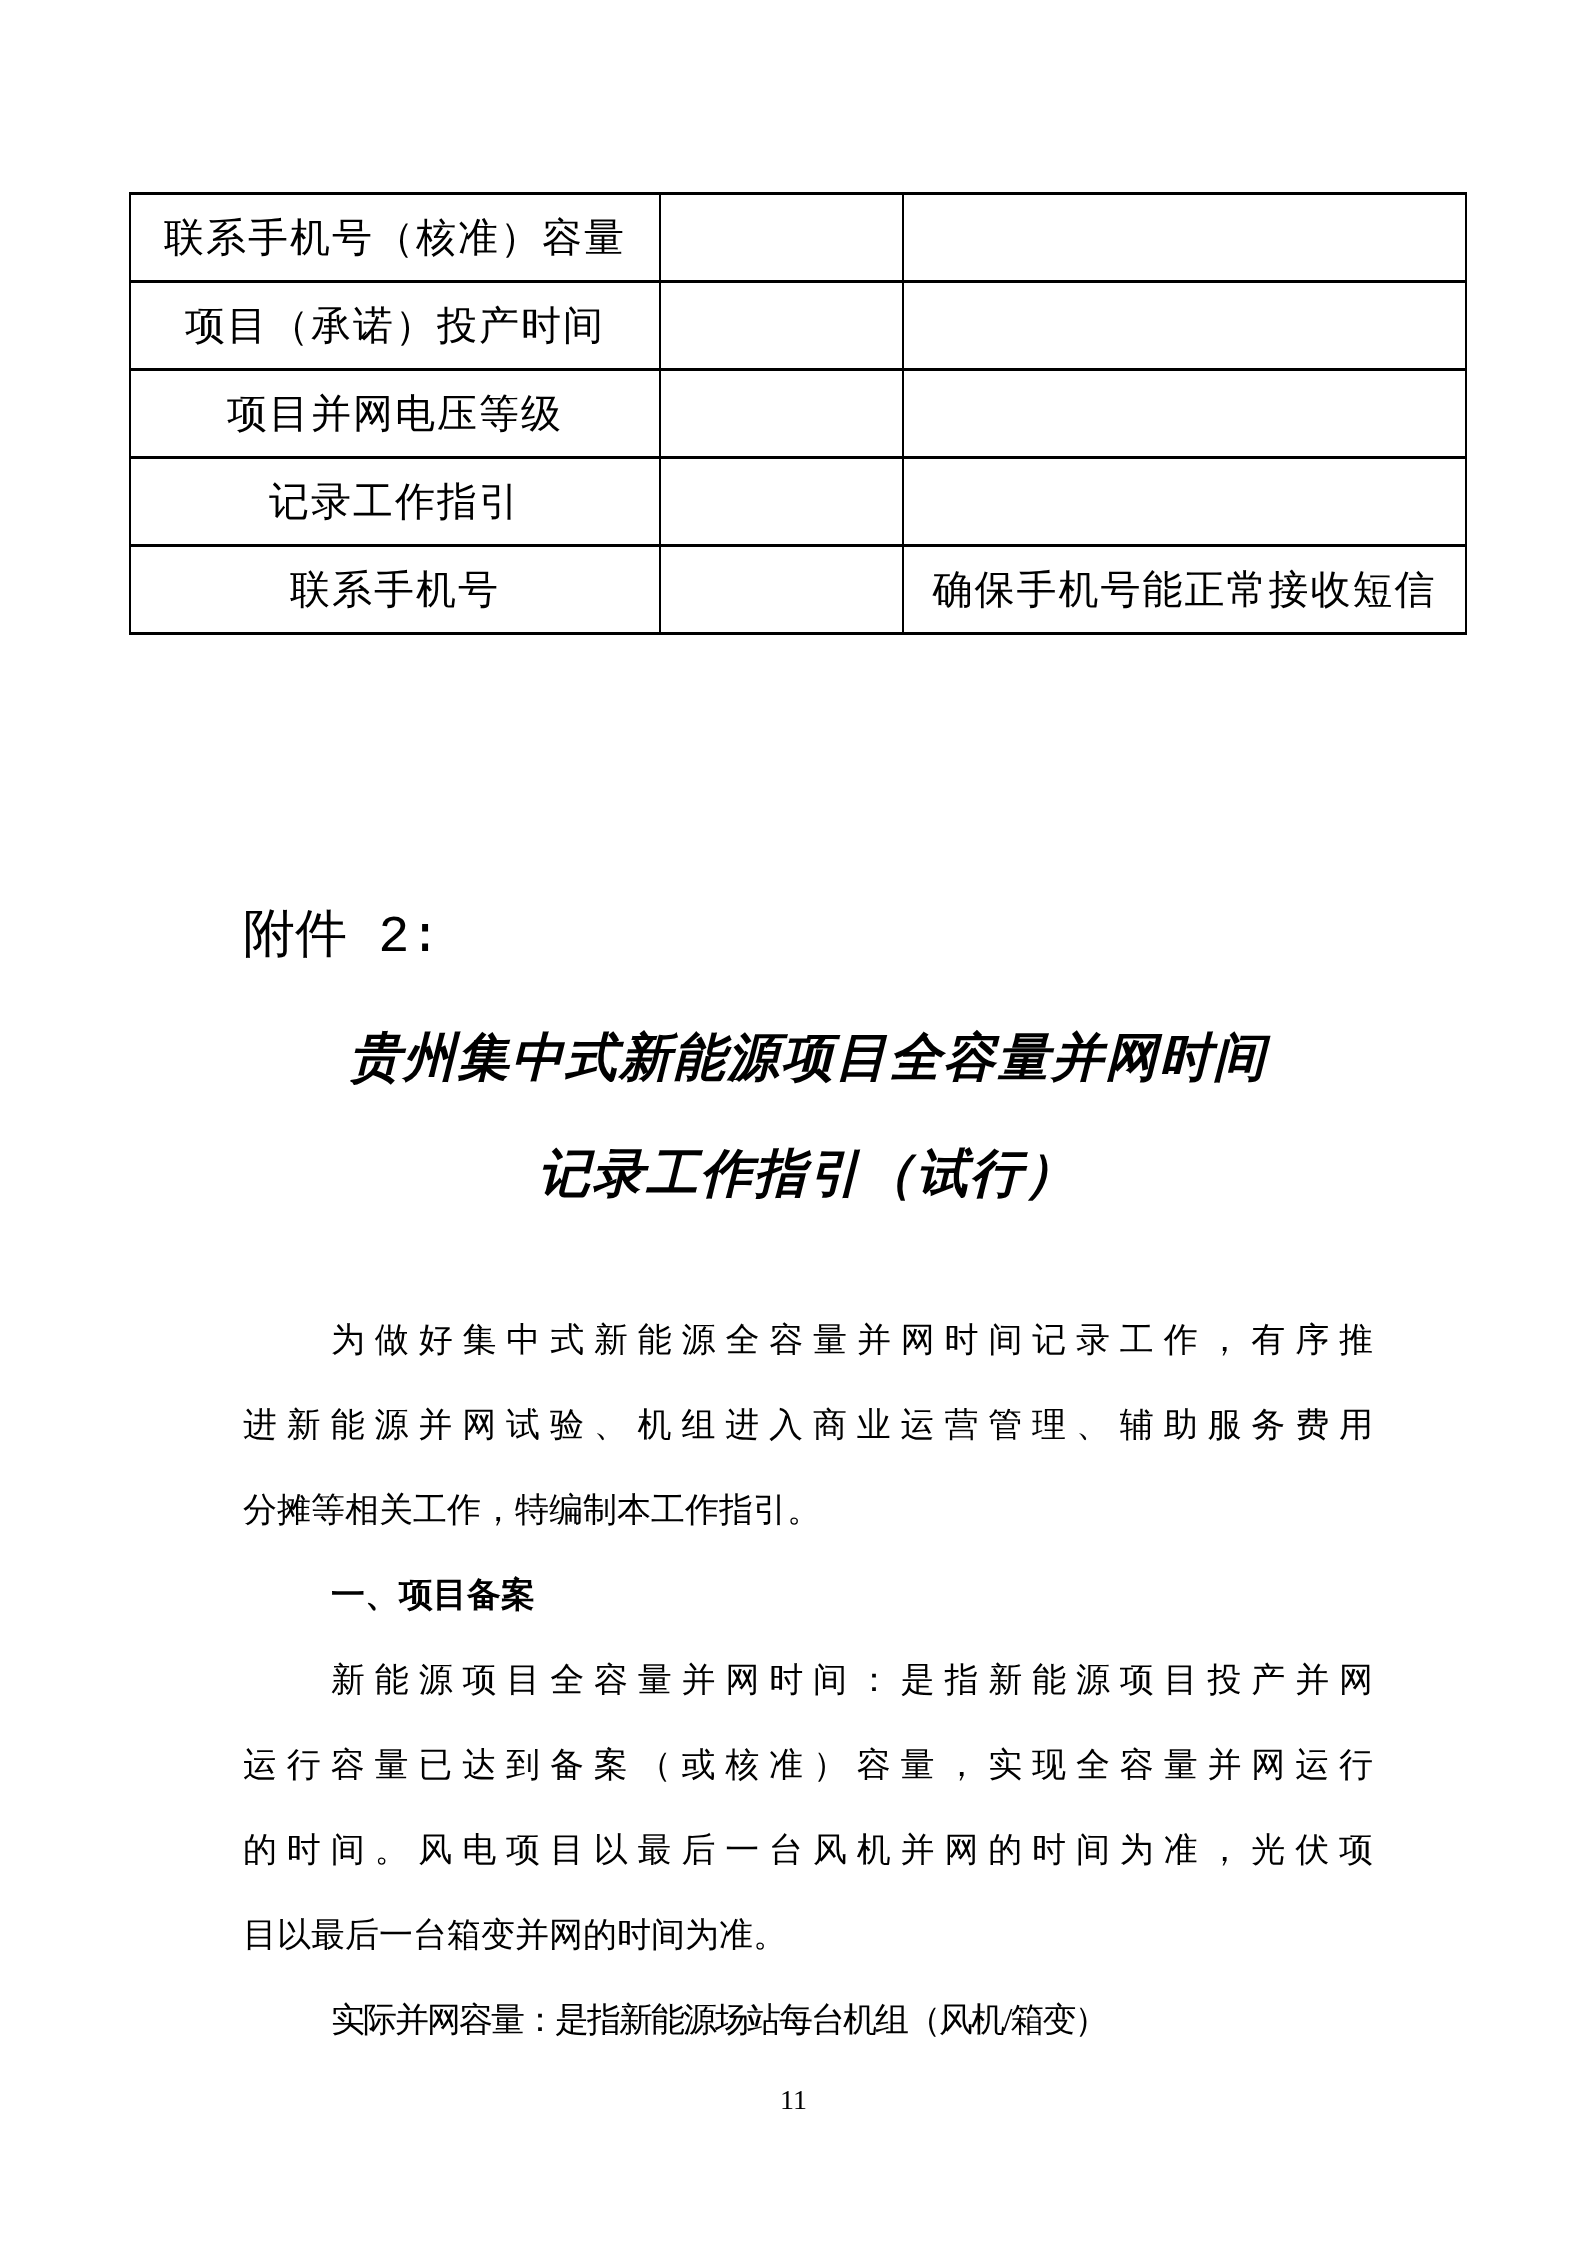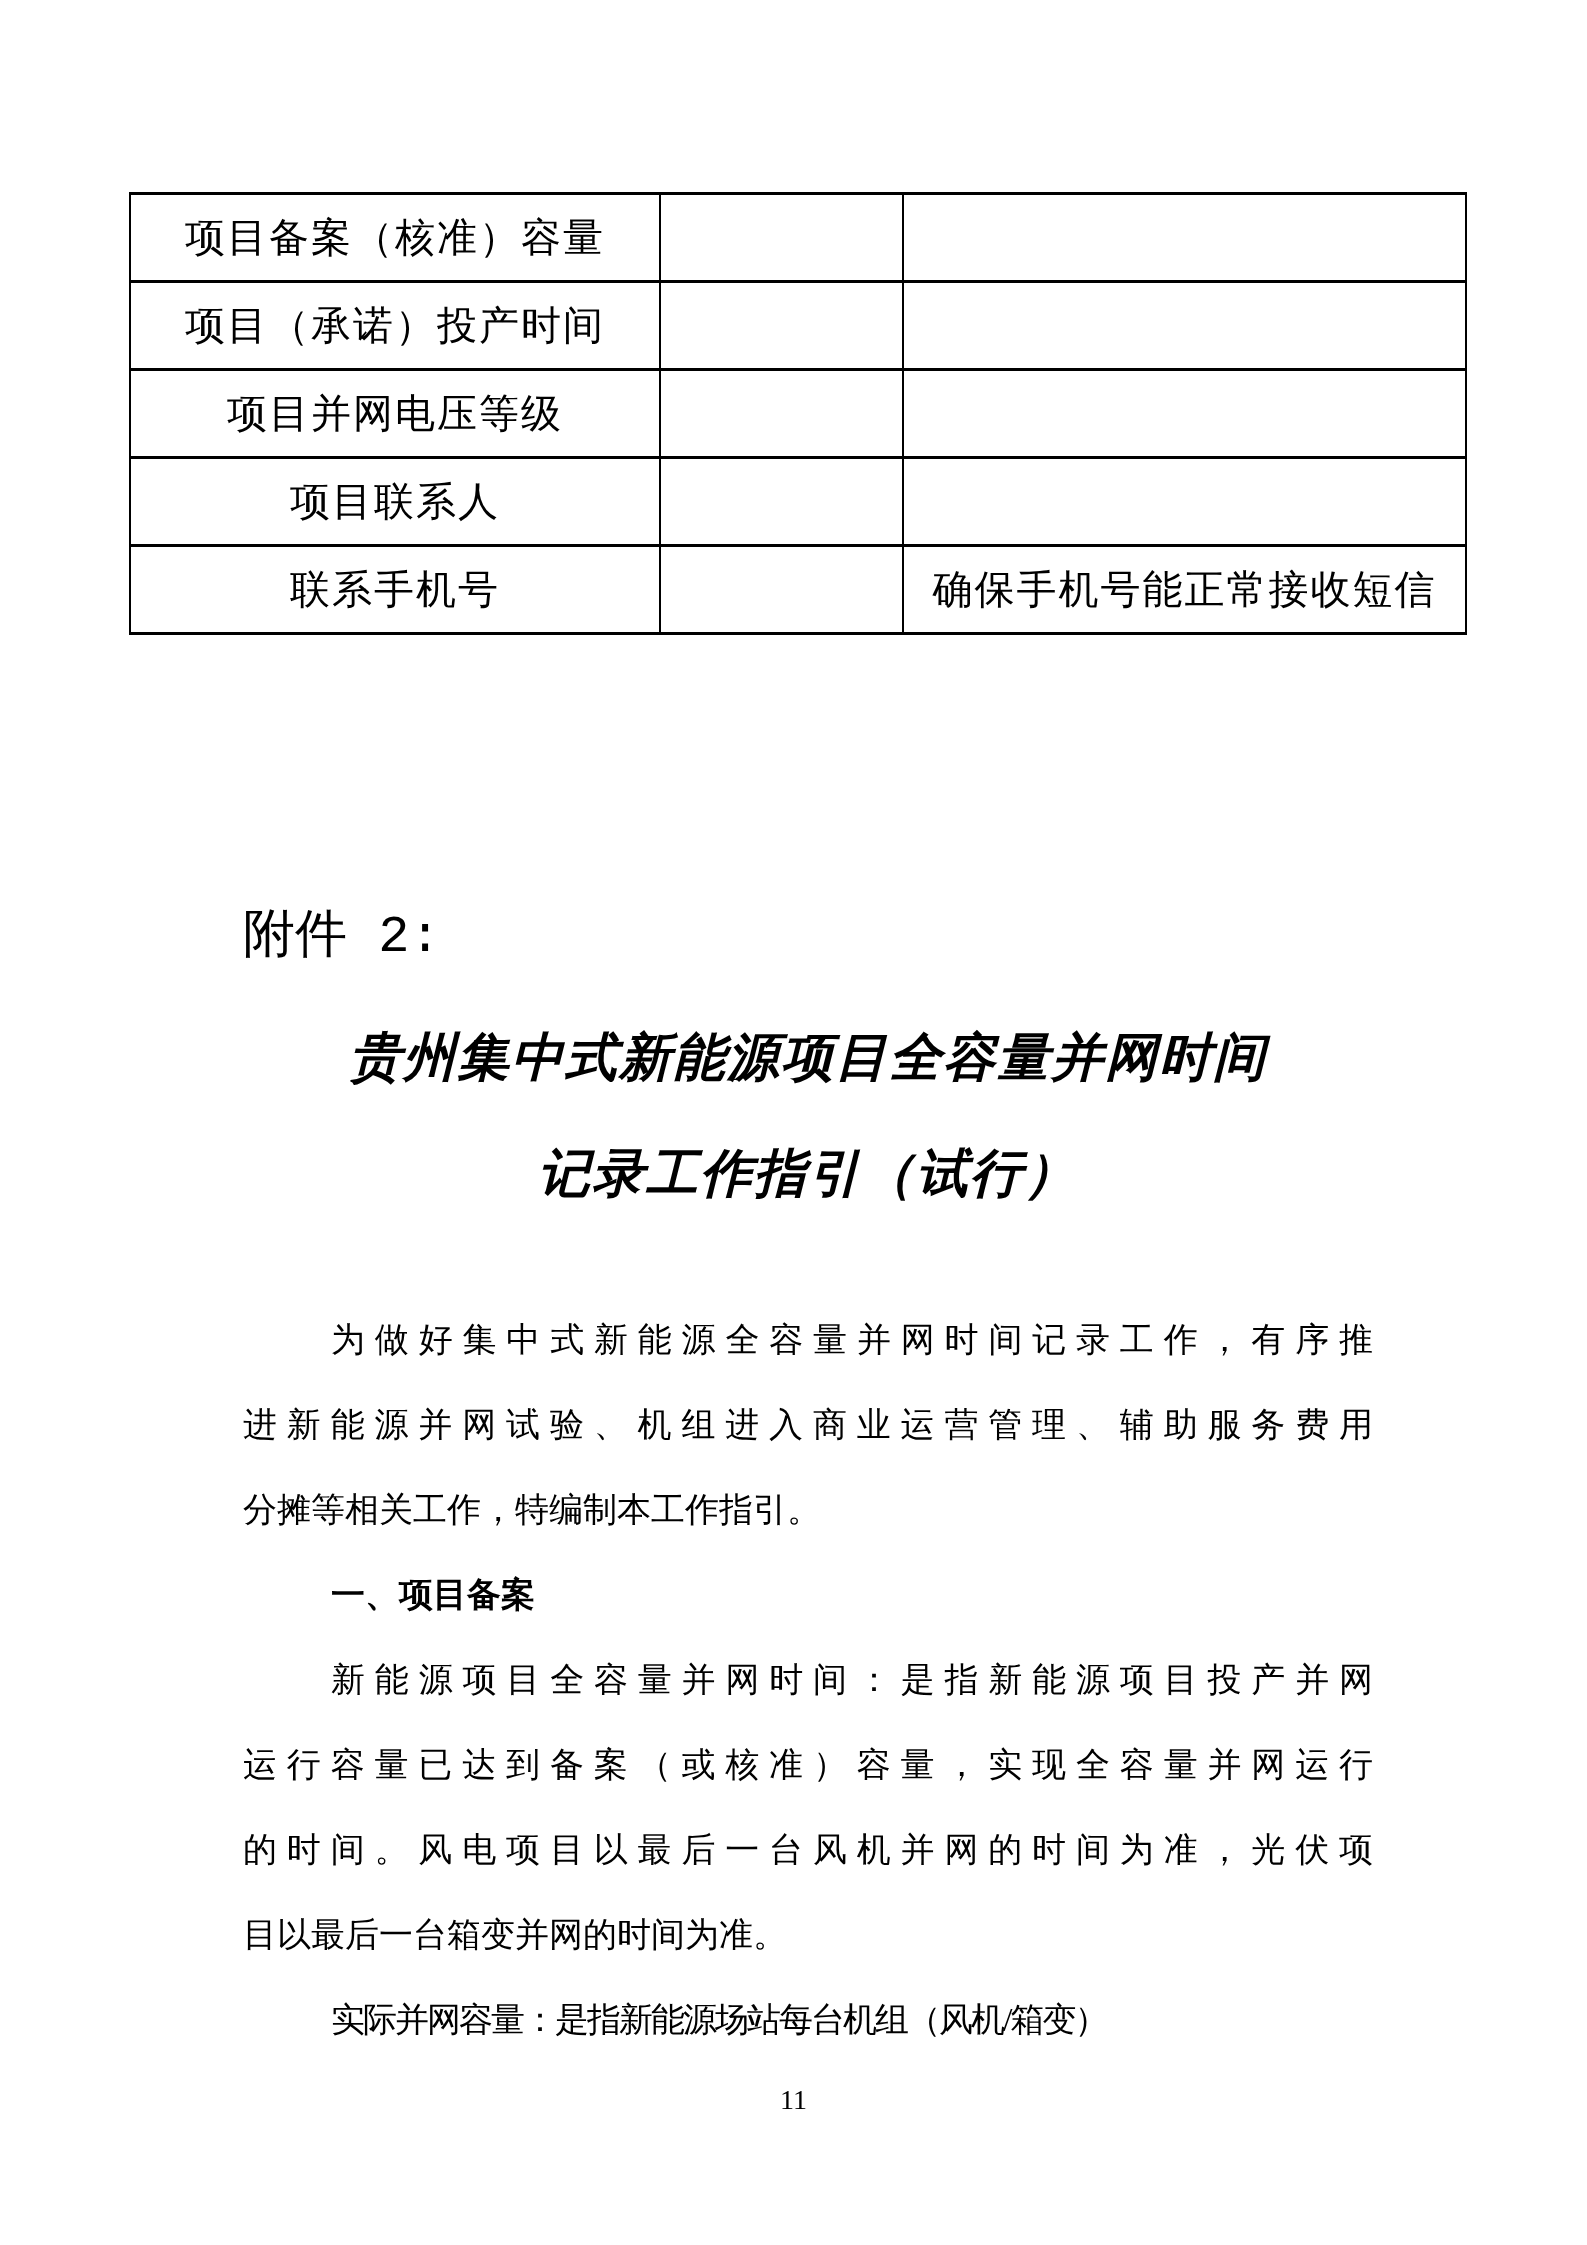--- a/index.html
+++ b/index.html
@@ -59,36 +59,36 @@
   }
 </style>
 </head>
 <body>
 
 <div class="page">
 
   <table class="info-table">
     <tbody>
       <tr>
-        <td class="col-label">项目备案（核准）容量</td>
+        <td class="col-label">联系手机号（核准）容量</td>
         <td class="col-value"></td>
         <td class="col-note"></td>
       </tr>
       <tr>
         <td class="col-label">项目（承诺）投产时间</td>
         <td class="col-value"></td>
         <td class="col-note"></td>
       </tr>
       <tr>
         <td class="col-label">项目并网电压等级</td>
         <td class="col-value"></td>
         <td class="col-note"></td>
       </tr>
       <tr>
-        <td class="col-label">项目联系人</td>
+        <td class="col-label">记录工作指引</td>
         <td class="col-value"></td>
         <td class="col-note"></td>
       </tr>
       <tr>
         <td class="col-label">联系手机号</td>
         <td class="col-value"></td>
         <td class="col-note">确保手机号能正常接收短信</td>
       </tr>
     </tbody>
   </table>

